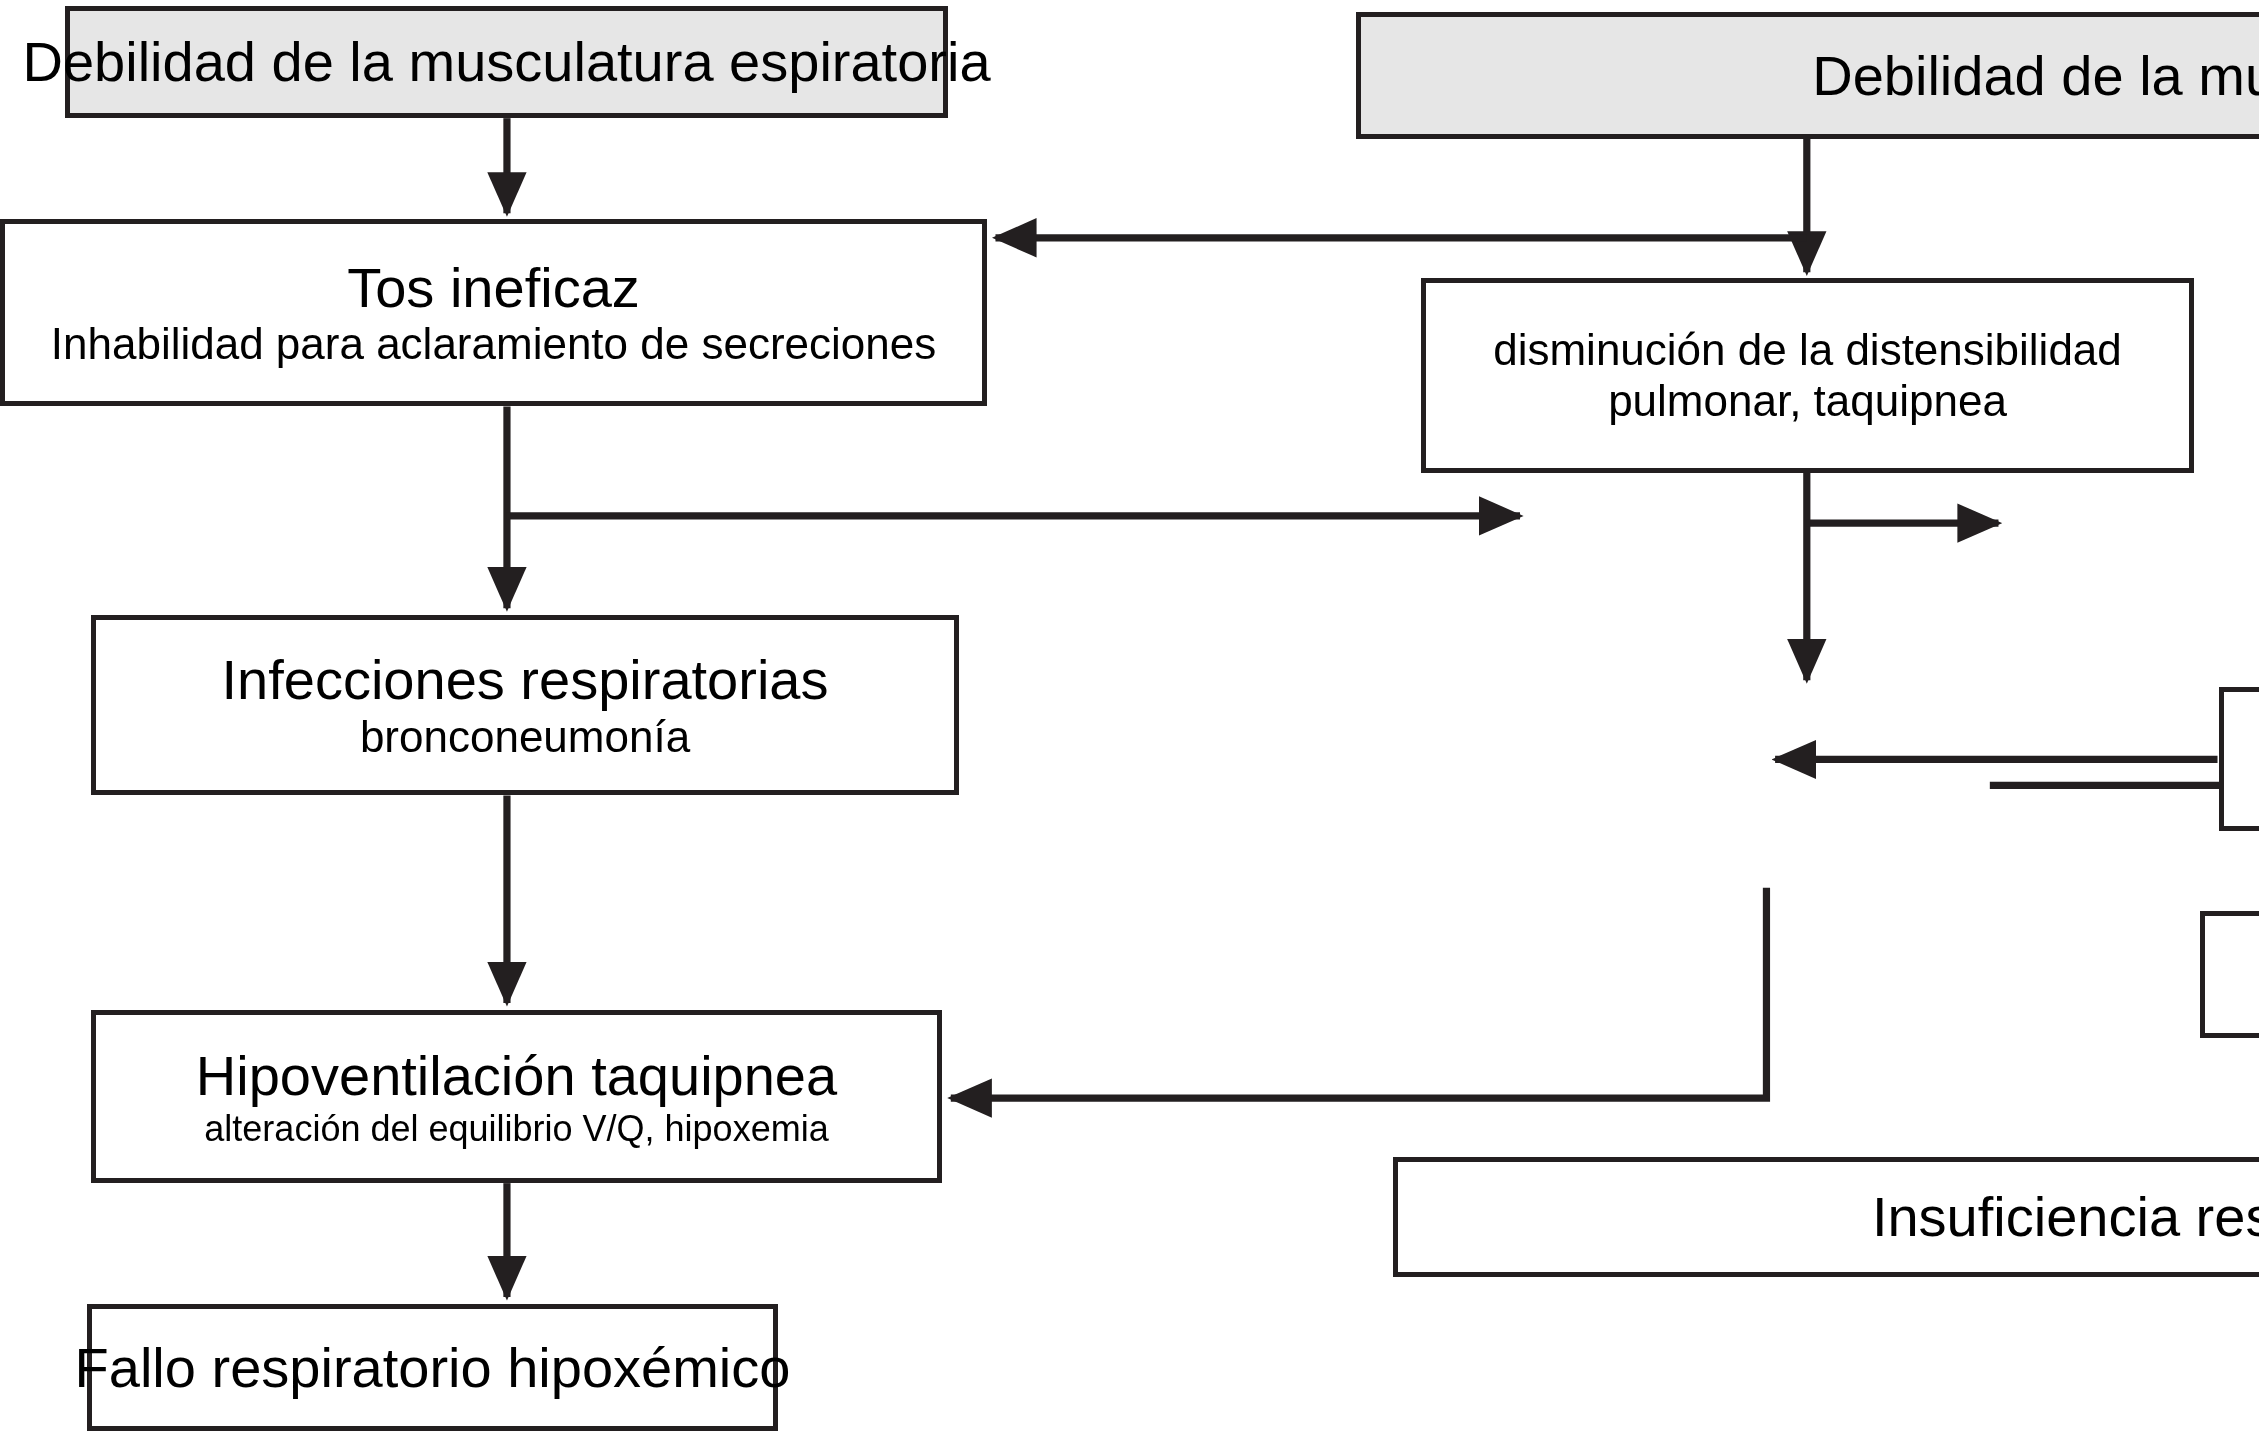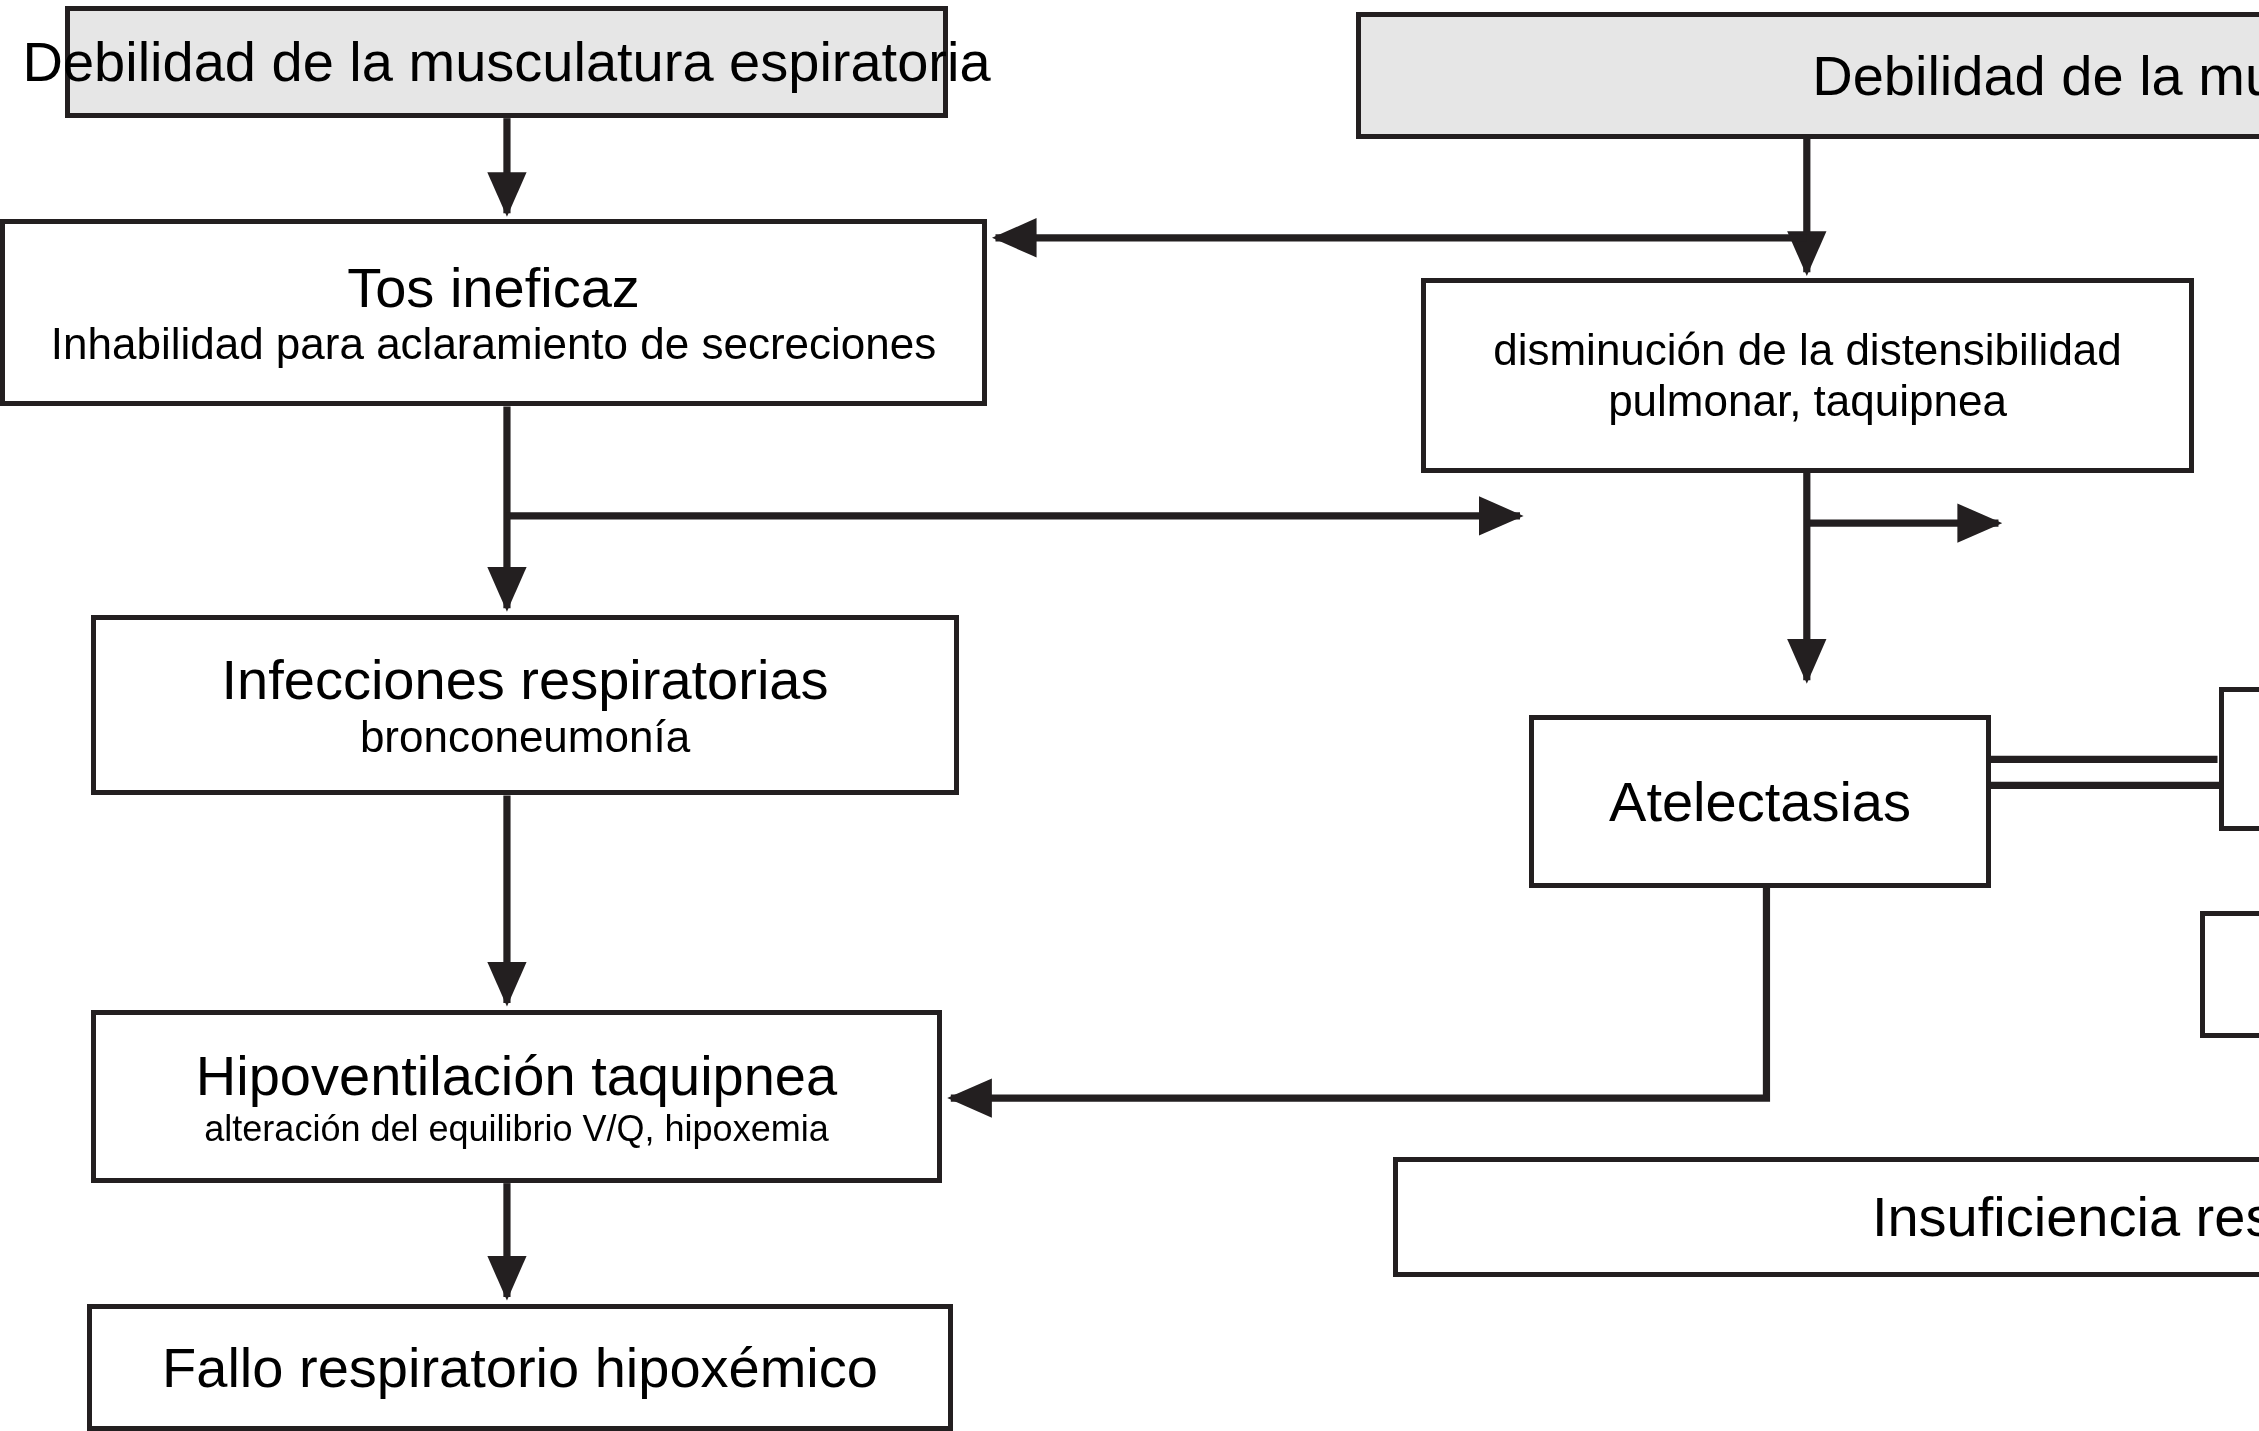--- a/index.html
+++ b/index.html
@@ -114,23 +114,20 @@
   <div class="node" style="left: 0px; top: 219px; width: 987px; height: 187px;">
     <div class="line1">Tos ineficaz</div>
     <div class="line2">Inhabilidad para aclaramiento de secreciones</div>
   </div>
 
   <div class="node" style="left: 1421px; top: 278px; width: 773px; height: 195px;">
     <div class="line2">disminución de la distensibilidad</div>
     <div class="line3">pulmonar, taquipnea</div>
   </div>
 
-  <div class="node" style="left: 1529px; top: 715px; width: 462px; height: 173px;">
-    <div class="line1">Atelectasias</div>
-  </div>
 
   <div class="node" style="left: 91px; top: 615px; width: 868px; height: 180px;">
     <div class="line1">Infecciones respiratorias</div>
     <div class="line2">bronconeumonía</div>
   </div>
 
   <div class="node" style="left: 2219px; top: 687px; width: 563px; height: 144px;">
     
     
   </div>
@@ -141,17 +138,17 @@
 
   <div class="node small-sub" style="left: 91px; top: 1010px; width: 851px; height: 173px;">
     <div class="line1">Hipoventilación taquipnea</div>
     <div class="line2">alteración del equilibrio V/Q, hipoxemia</div>
   </div>
 
   <div class="node" style="left: 1393px; top: 1157px; width: 1848px; height: 120px;">
     <div class="line1">Insuficiencia respiratoria ventilatoria</div>
   </div>
 
-  <div class="node" style="left: 87px; top: 1304px; width: 866px; height: 127px;">
+  <div class="node" style="left: 87px; top: 1304px; width: 691px; height: 127px;">
     <div class="line1">Fallo respiratorio hipoxémico</div>
   </div>
 
 </div>
 
 </body></html>

